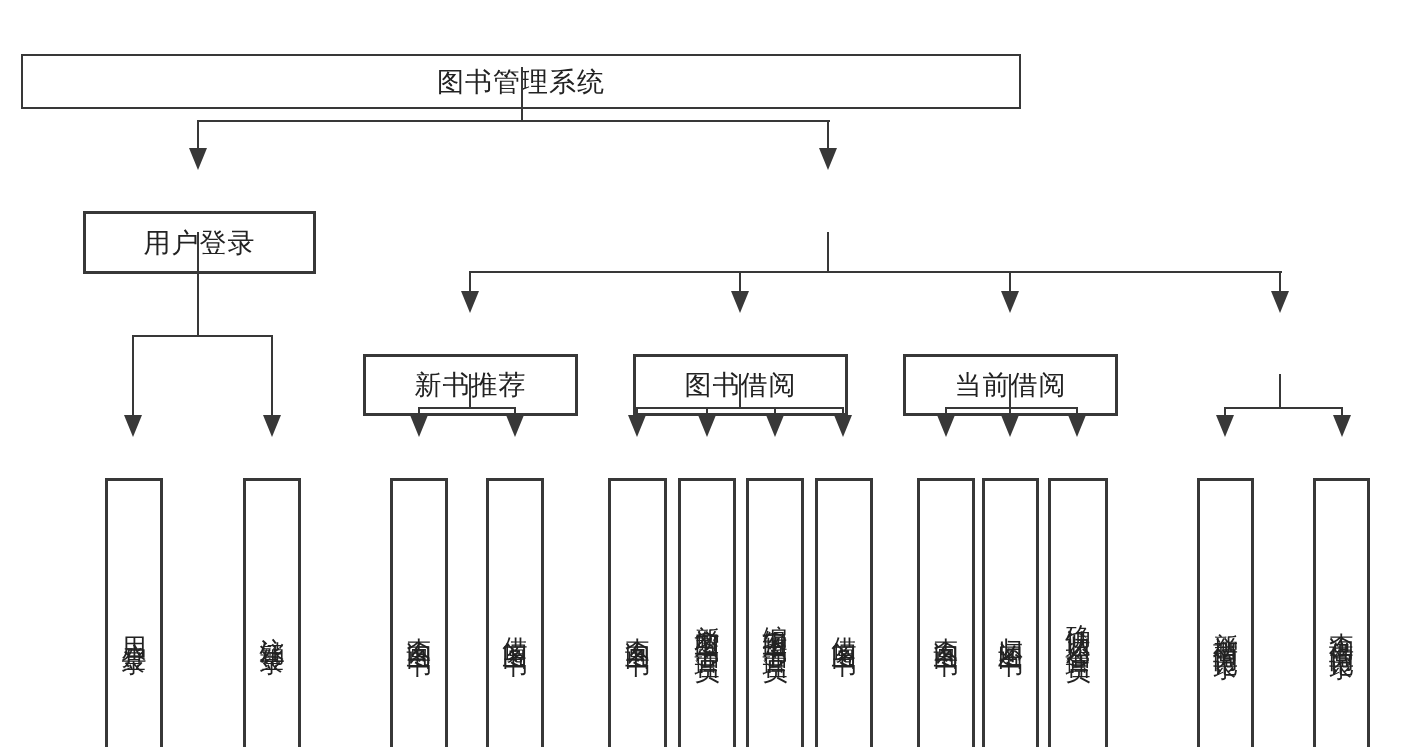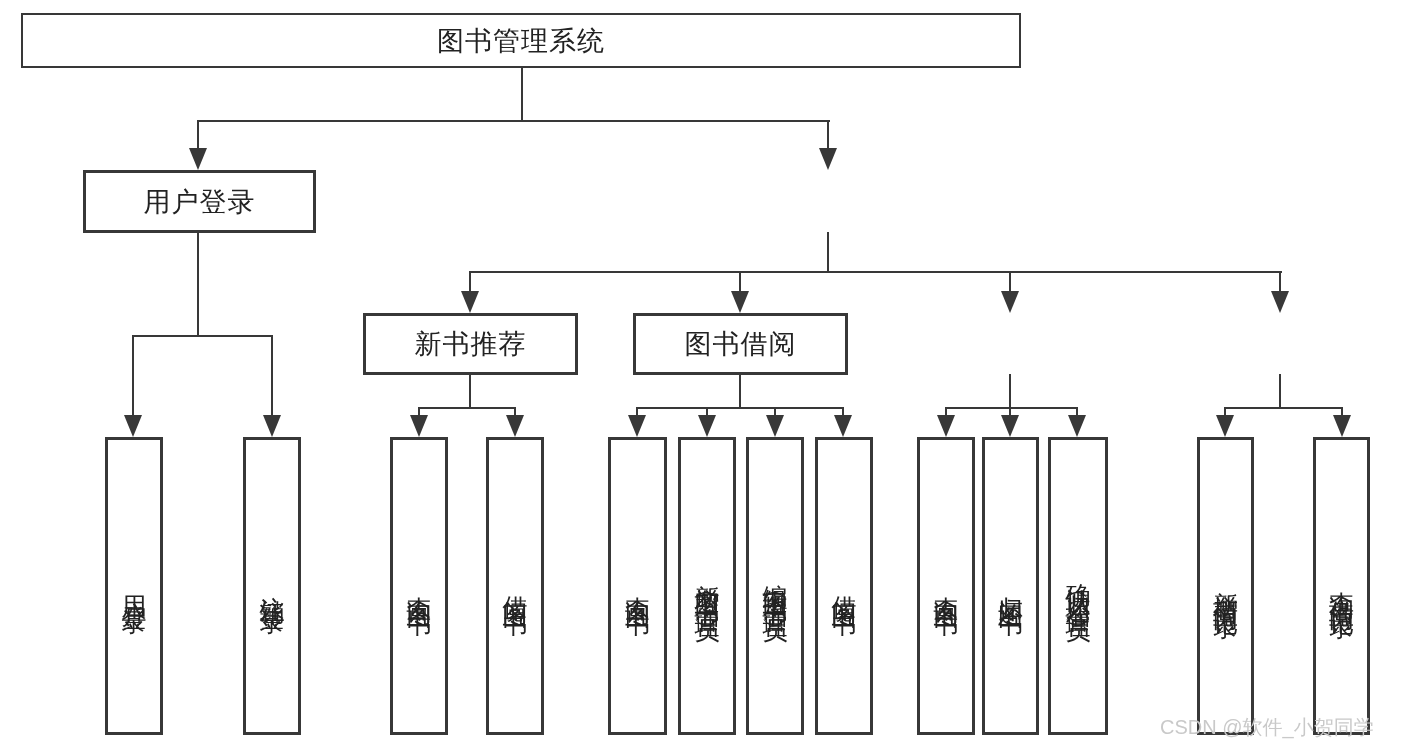--- a/index.html
+++ b/index.html
@@ -21,20 +21,21 @@
     overflow: hidden;
   }
   .box {
     position: absolute;
     background: var(--box-background);
     border: 3px solid var(--line);
     display: flex;
     align-items: center;
     justify-content: center;
     text-align: center;
+    margin-top: 41px;
   }
   .hbox {
     font-size: 27px;
     letter-spacing: 1px;
     white-space: nowrap;
   }
   .lv1 { border-width: 2px; }
   .vbox {
     writing-mode: vertical-rl;
     text-orientation: mixed;
@@ -90,20 +91,21 @@
   <div class="arrow" style="left:461px; top:291px;"></div>
   <div class="vline" style="left:739px; top:271px; height:21px;"></div>
   <div class="arrow" style="left:731px; top:291px;"></div>
   <div class="vline" style="left:1009px; top:271px; height:21px;"></div>
   <div class="arrow" style="left:1001px; top:291px;"></div>
   <div class="vline" style="left:1279px; top:271px; height:21px;"></div>
   <div class="arrow" style="left:1271px; top:291px;"></div>
 
   <div class="box hbox" style="left:363px; top:313px; width:215px; height:62px;">新书推荐</div>
   <div class="box hbox" style="left:633px; top:313px; width:215px; height:62px;">图书借阅</div>
+  <div class="box hbox" style="left:903px; top:313px; width:215px; height:62px;">当前借阅</div>
 
   <div class="vline" style="left:469px; top:374px; height:35px;"></div>
   <div class="hline" style="left:418px; top:407px; width:98px;"></div>
   <div class="vline" style="left:418px; top:407px; height:10px;"></div>
   <div class="arrow" style="left:410px; top:415px;"></div>
   <div class="vline" style="left:514px; top:407px; height:10px;"></div>
   <div class="arrow" style="left:506px; top:415px;"></div>
 
   <div class="vline" style="left:739px; top:374px; height:35px;"></div>
   <div class="hline" style="left:636px; top:407px; width:208px;"></div>
@@ -143,15 +145,14 @@
   <div class="box vbox" style="left:746px; top:437px; width:58px; height:298px;">编辑图书（管理员）</div>
   <div class="box vbox" style="left:815px; top:437px; width:58px; height:298px;">借阅图书</div>
 
   <div class="box vbox" style="left:917px; top:437px; width:58px; height:298px;">查询图书</div>
   <div class="box vbox" style="left:982px; top:437px; width:57px; height:298px;">归还图书</div>
   <div class="box vbox" style="left:1048px; top:437px; width:60px; height:298px;">确认归还（管理员）</div>
 
   <div class="box vbox" style="left:1197px; top:437px; width:57px; height:298px;">新增借阅记录</div>
   <div class="box vbox" style="left:1313px; top:437px; width:57px; height:298px;">查询借阅记录</div>
 
-  <div class="watermark">CSDN @软件_小贺同学</div>
 
 </div>
 
 </body></html>

